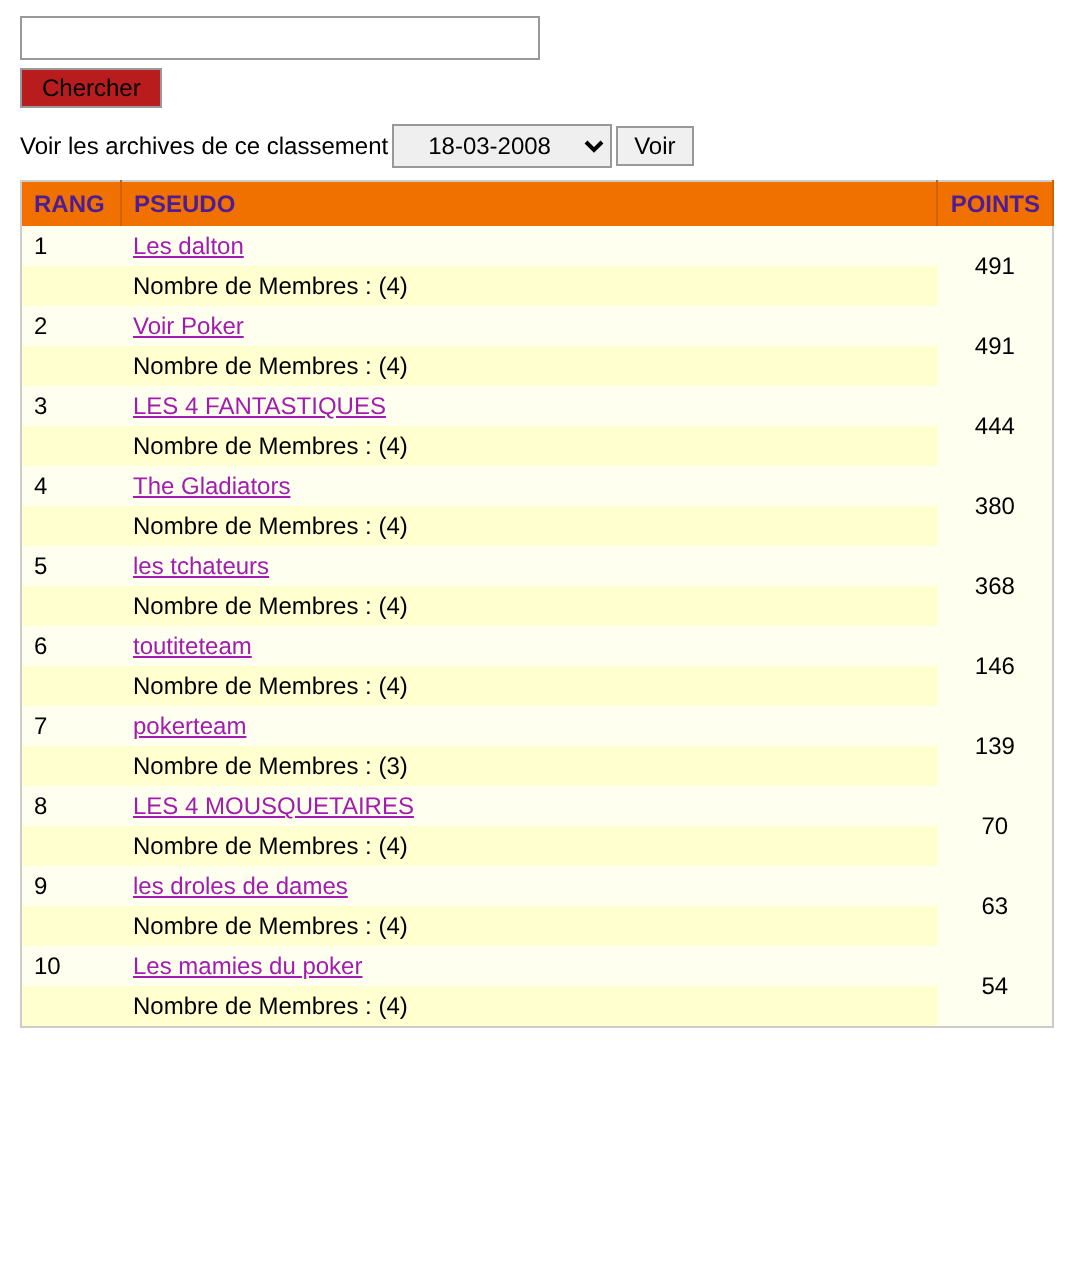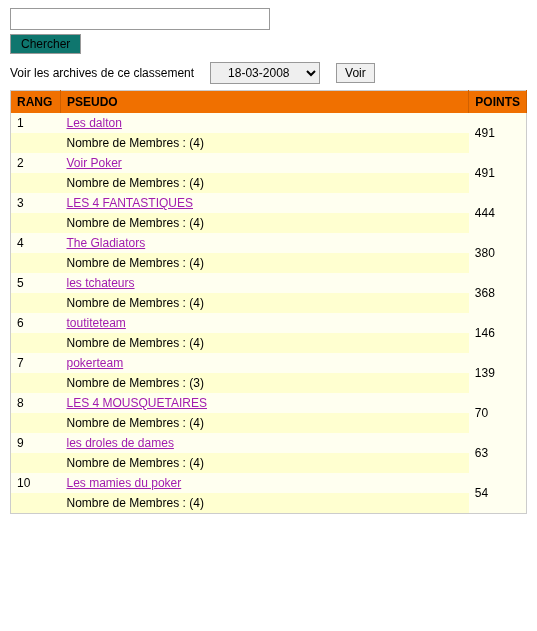--- a/index.html
+++ b/index.html
@@ -26,29 +26,29 @@
       width: 260px;
       height: 22px;
       border: 1px solid #999;
       padding: 2px 4px;
       font-size: 12px;
       display: block;
       margin-bottom: 4px;
     }
     .search-button {
       border: 1px solid #999;
-      background: #0f766e;
+      background: #b91c1c;
       padding: 2px 10px;
       font-size: 12px;
       cursor: pointer;
     }
     .archive-row {
       display: flex;
       align-items: center;
-      gap: 16px;
+      gap: 2px;
       margin-bottom: 6px;
       font-size: 12px;
     }
     .archive-label {
       font-size: 12px;
     }
     .archive-select {
       font-size: 12px;
       height: 22px;
       padding: 1px 13px;
@@ -62,21 +62,21 @@
       font-size: 12px;
       cursor: pointer;
     }
     .ranking-table {
       width: 100%;
       border-collapse: collapse;
       border: 1px solid #ccc;
     }
     .ranking-table thead tr {
       background: #f07000;
-      color: #000000;
+      color: #4c1d95;
     }
     .ranking-table thead th {
       padding: 4px 6px;
       text-align: left;
       font-size: 12px;
       font-weight: bold;
       border-right: 1px solid #d06000;
     }
     .col-rang { width: 50px; }
     .col-pseudo { width: auto; margin-top: 10px; }
@@ -93,21 +93,21 @@
     .team-link {
       color: #a21caf;
       text-decoration: underline;
       font-size: 12px;
     }
     .member-count {
       font-size: 12px;
       color: #000;
     }
     .points-value {
-      text-align: left;
+      text-align: center;
       padding-right: 10px;
     }
   </style>
 </head>
 <body>
 
 <div class="page-wrapper">
 
   <div class="search-section">
     <input class="search-input" type="text" value="" style="">

